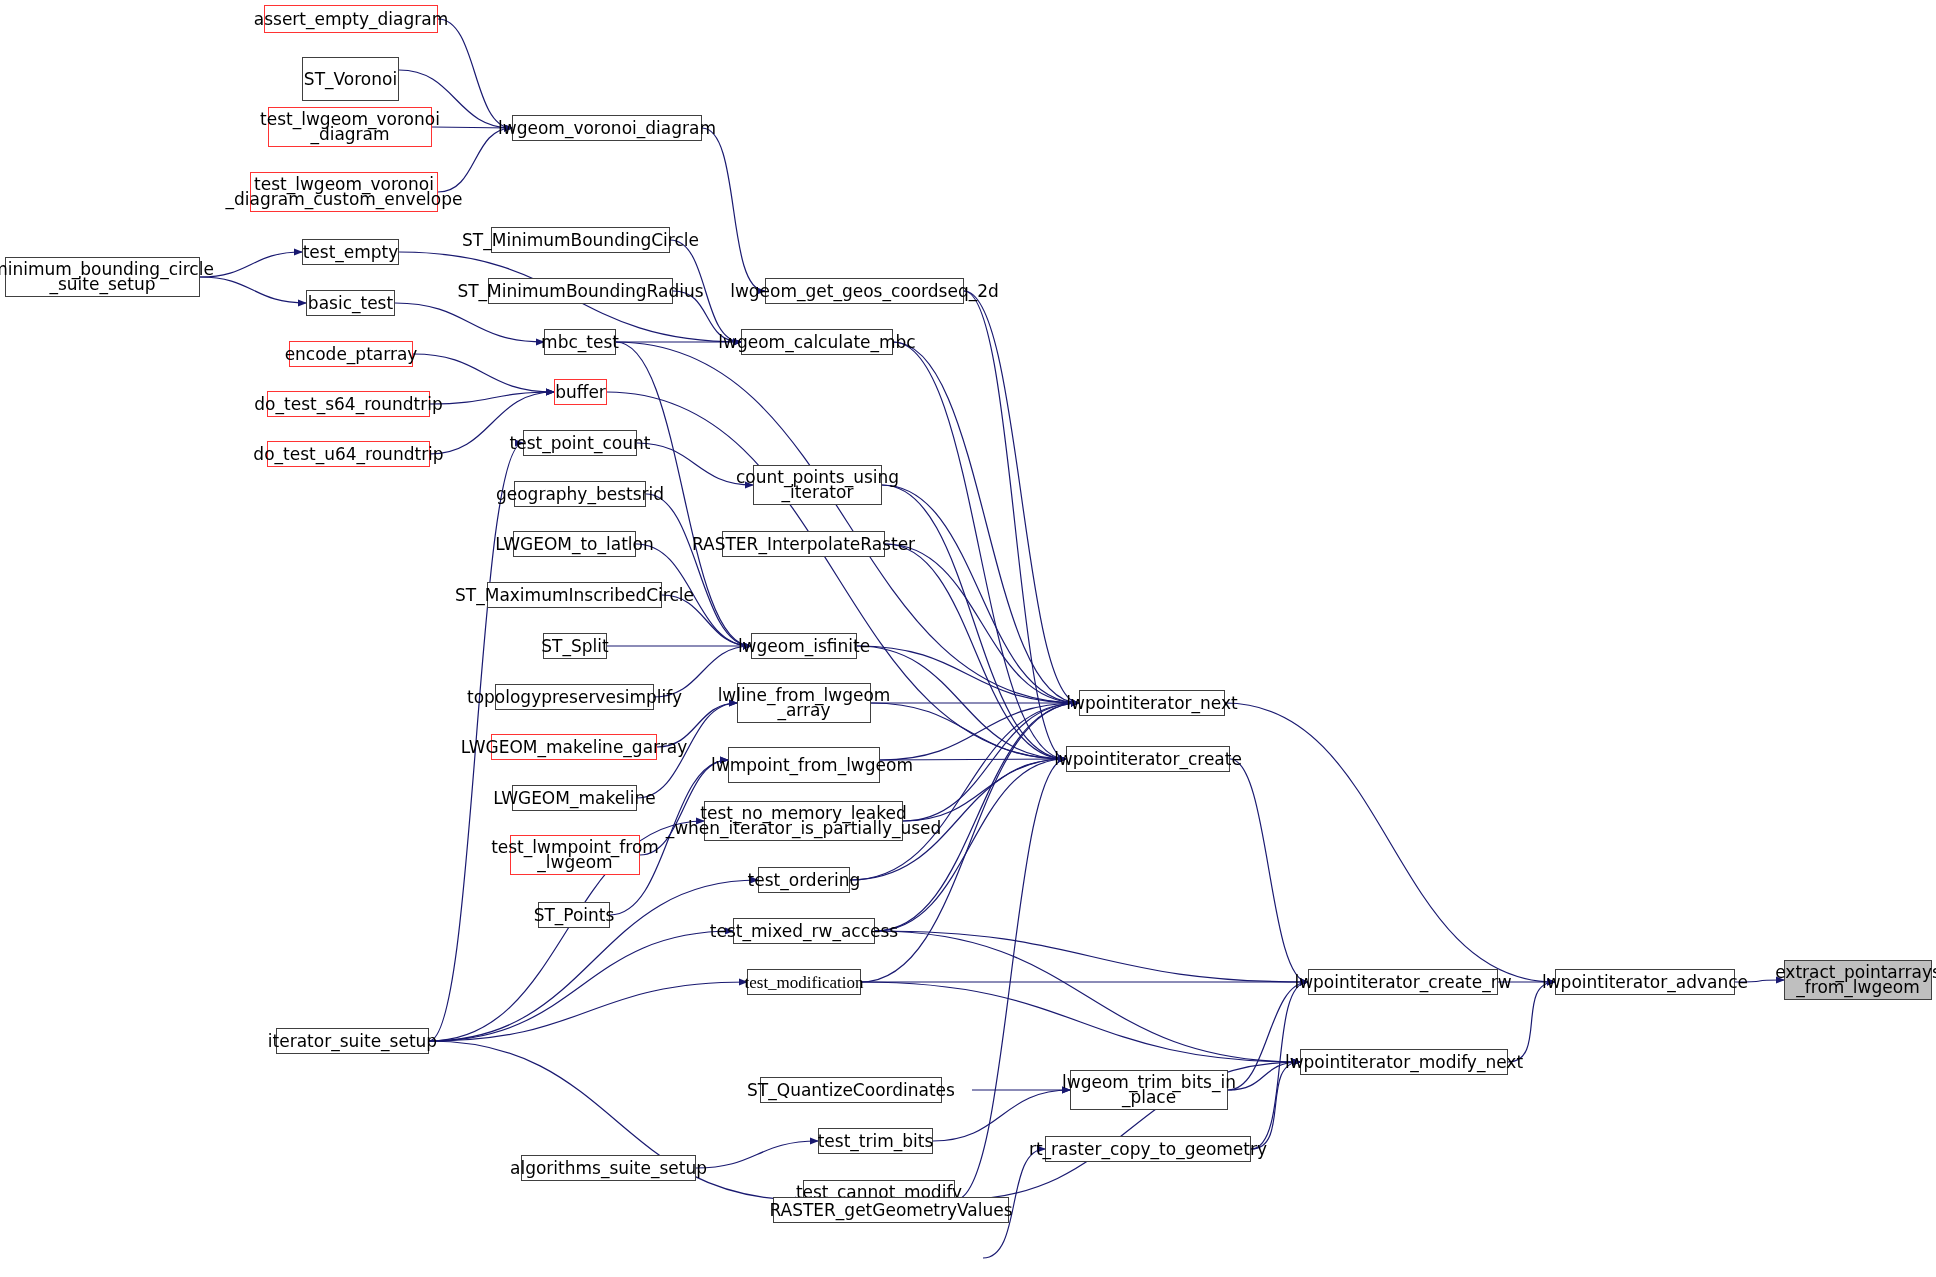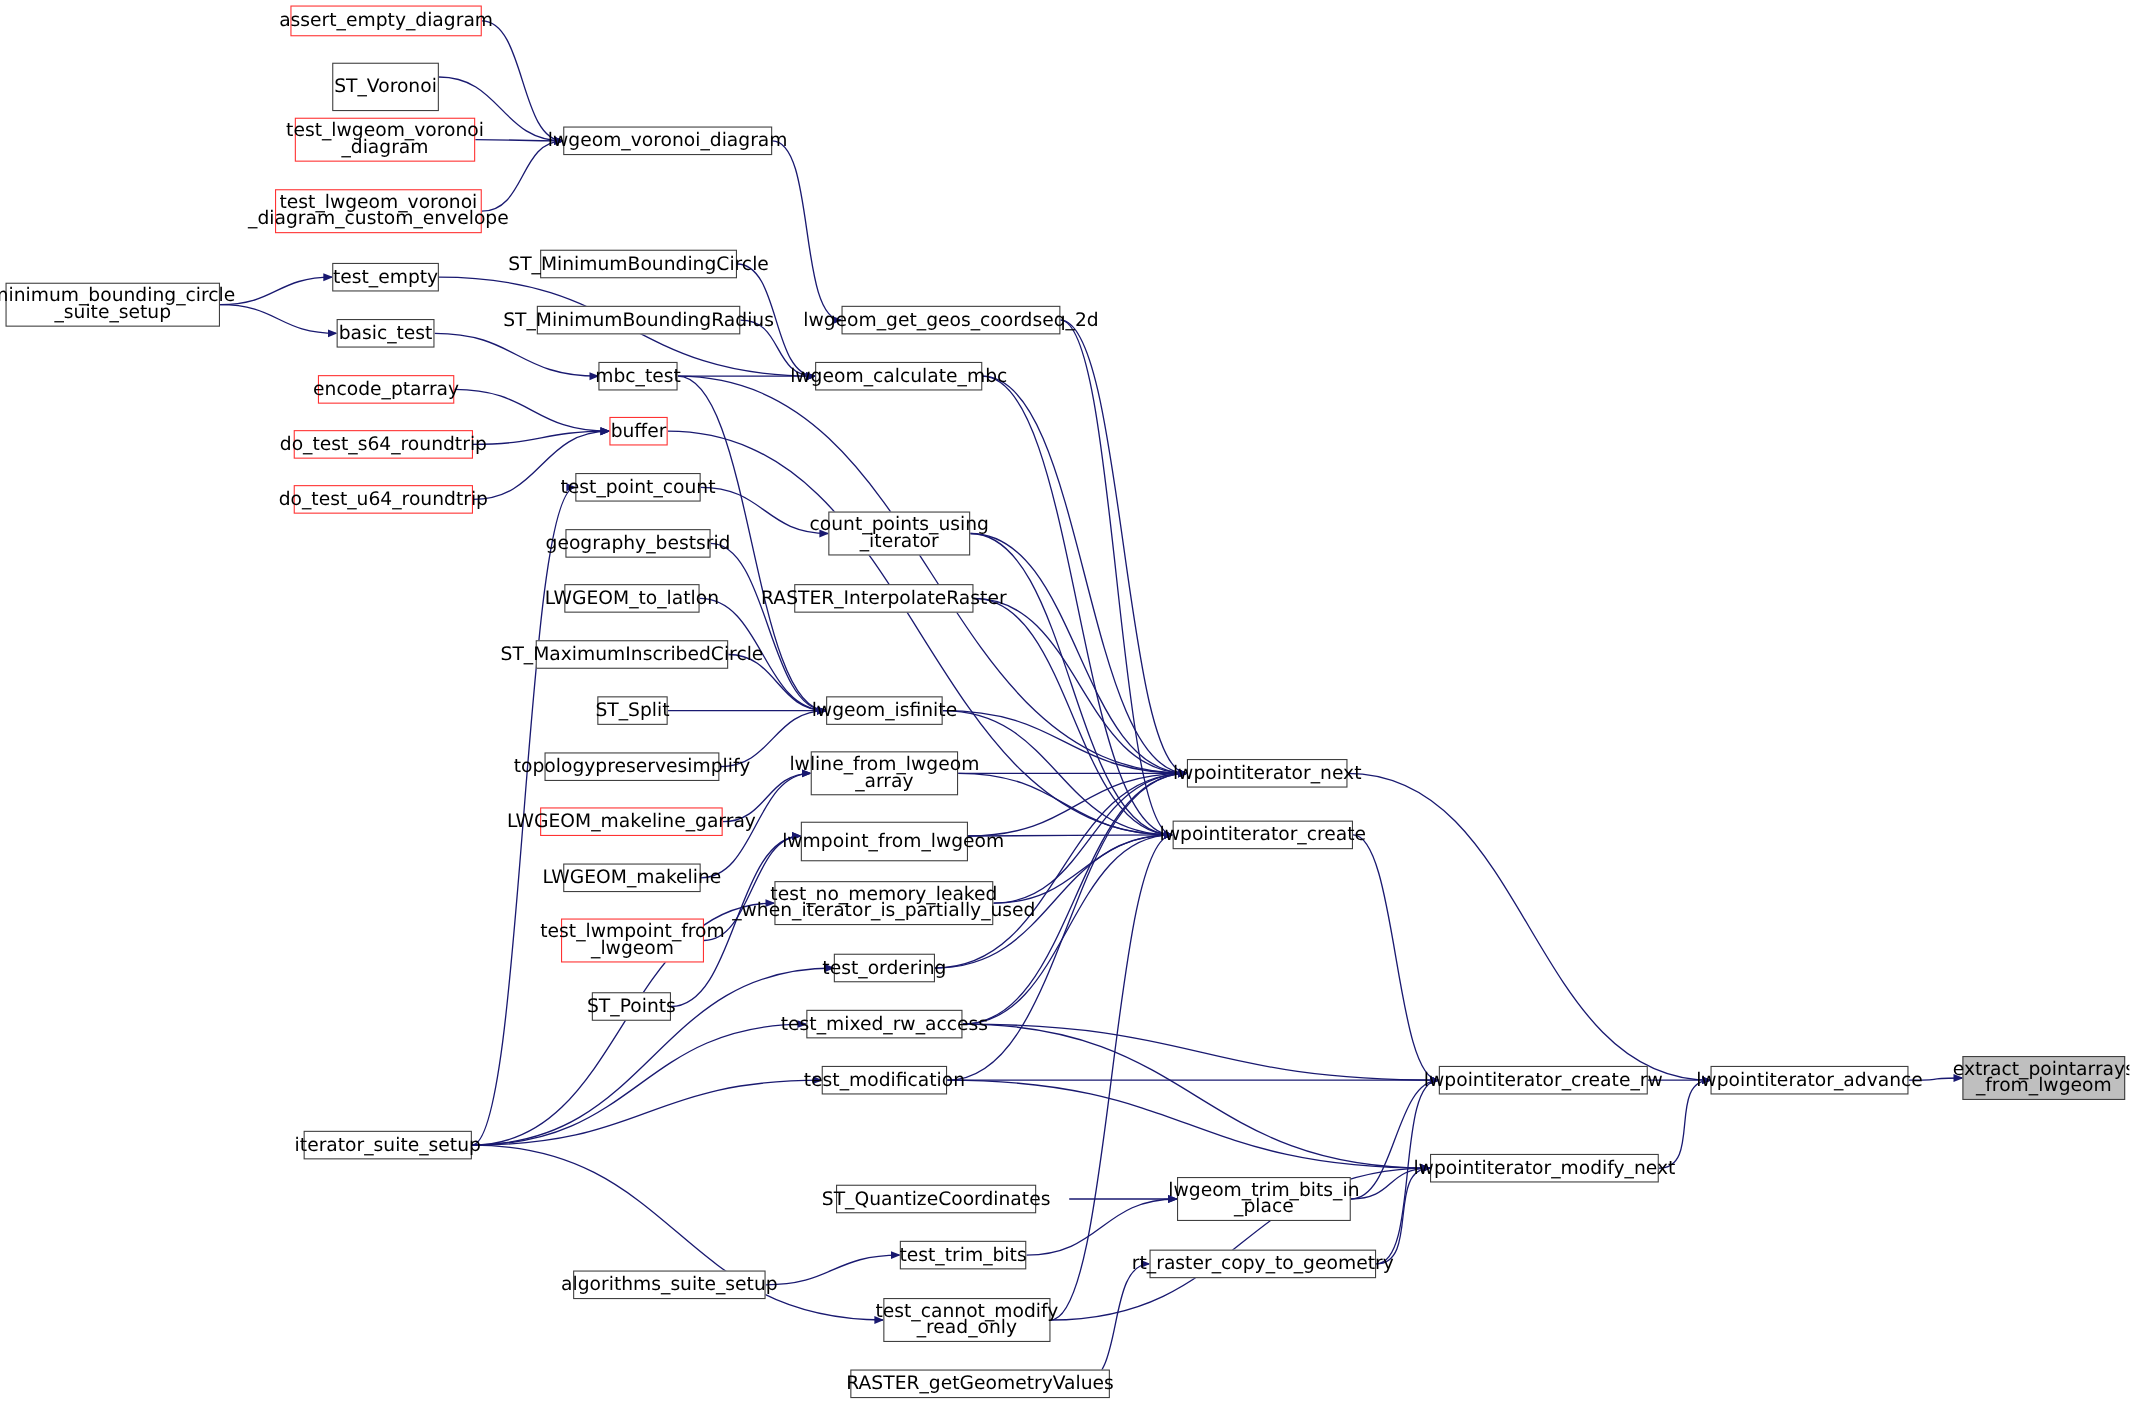--- a/index.html
+++ b/index.html
@@ -131,29 +131,29 @@
     <div class="node" style="left: 728px; top: 747px; width: 152px; height: 36px; padding-left: 16px;">lwmpoint_from_lwgeom</div>
     <div class="node" style="left: 1066px; top: 746px; width: 164px; height: 26px;">lwpointiterator_create</div>
     <div class="node" style="left: 512px; top: 785px; width: 125px; height: 26px;">LWGEOM_makeline</div>
     <div class="node" style="left: 704px; top: 801px; width: 199px; height: 40px;">test_no_memory_leaked
 _when_iterator_is_partially_used</div>
     <div class="node red" style="left: 510px; top: 835px; width: 130px; height: 40px;">test_lwmpoint_from
 _lwgeom</div>
     <div class="node" style="left: 758px; top: 867px; width: 92px; height: 26px;">test_ordering</div>
     <div class="node" style="left: 538px; top: 902px; width: 72px; height: 26px;">ST_Points</div>
     <div class="node" style="left: 733px; top: 918px; width: 142px; height: 26px; text-align: center;">test_mixed_rw_access</div>
-    <div class="node" style="left: 747px; top: 969px; width: 114px; height: 26px;">test_modification</div>
+    <div class="node" style="left: 747px; top: 969px; width: 114px; height: 26px; font-family: Liberation Serif, serif;">test_modification</div>
     <div class="node" style="left: 1308px; top: 969px; width: 190px; height: 26px;">lwpointiterator_create_rw</div>
     <div class="node" style="left: 1555px; top: 969px; width: 180px; height: 26px;">lwpointiterator_advance</div>
     <div class="node focus" style="left: 1784px; top: 960px; width: 148px; height: 40px;">extract_pointarrays
 _from_lwgeom</div>
     <div class="node" style="left: 276px; top: 1028px; width: 153px; height: 26px;">iterator_suite_setup</div>
     <div class="node" style="left: 1300px; top: 1049px; width: 208px; height: 26px;">lwpointiterator_modify_next</div>
     <div class="node" style="left: 760px; top: 1077px; width: 182px; height: 26px;">ST_QuantizeCoordinates</div>
     <div class="node" style="left: 1070px; top: 1070px; width: 158px; height: 40px;">lwgeom_trim_bits_in
 _place</div>
     <div class="node" style="left: 818px; top: 1128px; width: 115px; height: 26px;">test_trim_bits</div>
     <div class="node" style="left: 1045px; top: 1136px; width: 206px; height: 26px;">rt_raster_copy_to_geometry</div>
     <div class="node" style="left: 521px; top: 1155px; width: 175px; height: 26px;">algorithms_suite_setup</div>
     <div class="node" style="left: 803px; top: 1180px; width: 152px; height: 40px;">test_cannot_modify
 _read_only</div>
-    <div class="node" style="left: 773px; top: 1245px; width: 236px; height: 26px;">RASTER_getGeometryValues</div>
+    <div class="node" style="left: 773px; top: 1197px; width: 236px; height: 26px;">RASTER_getGeometryValues</div>
   </div>
 
 </body></html>

